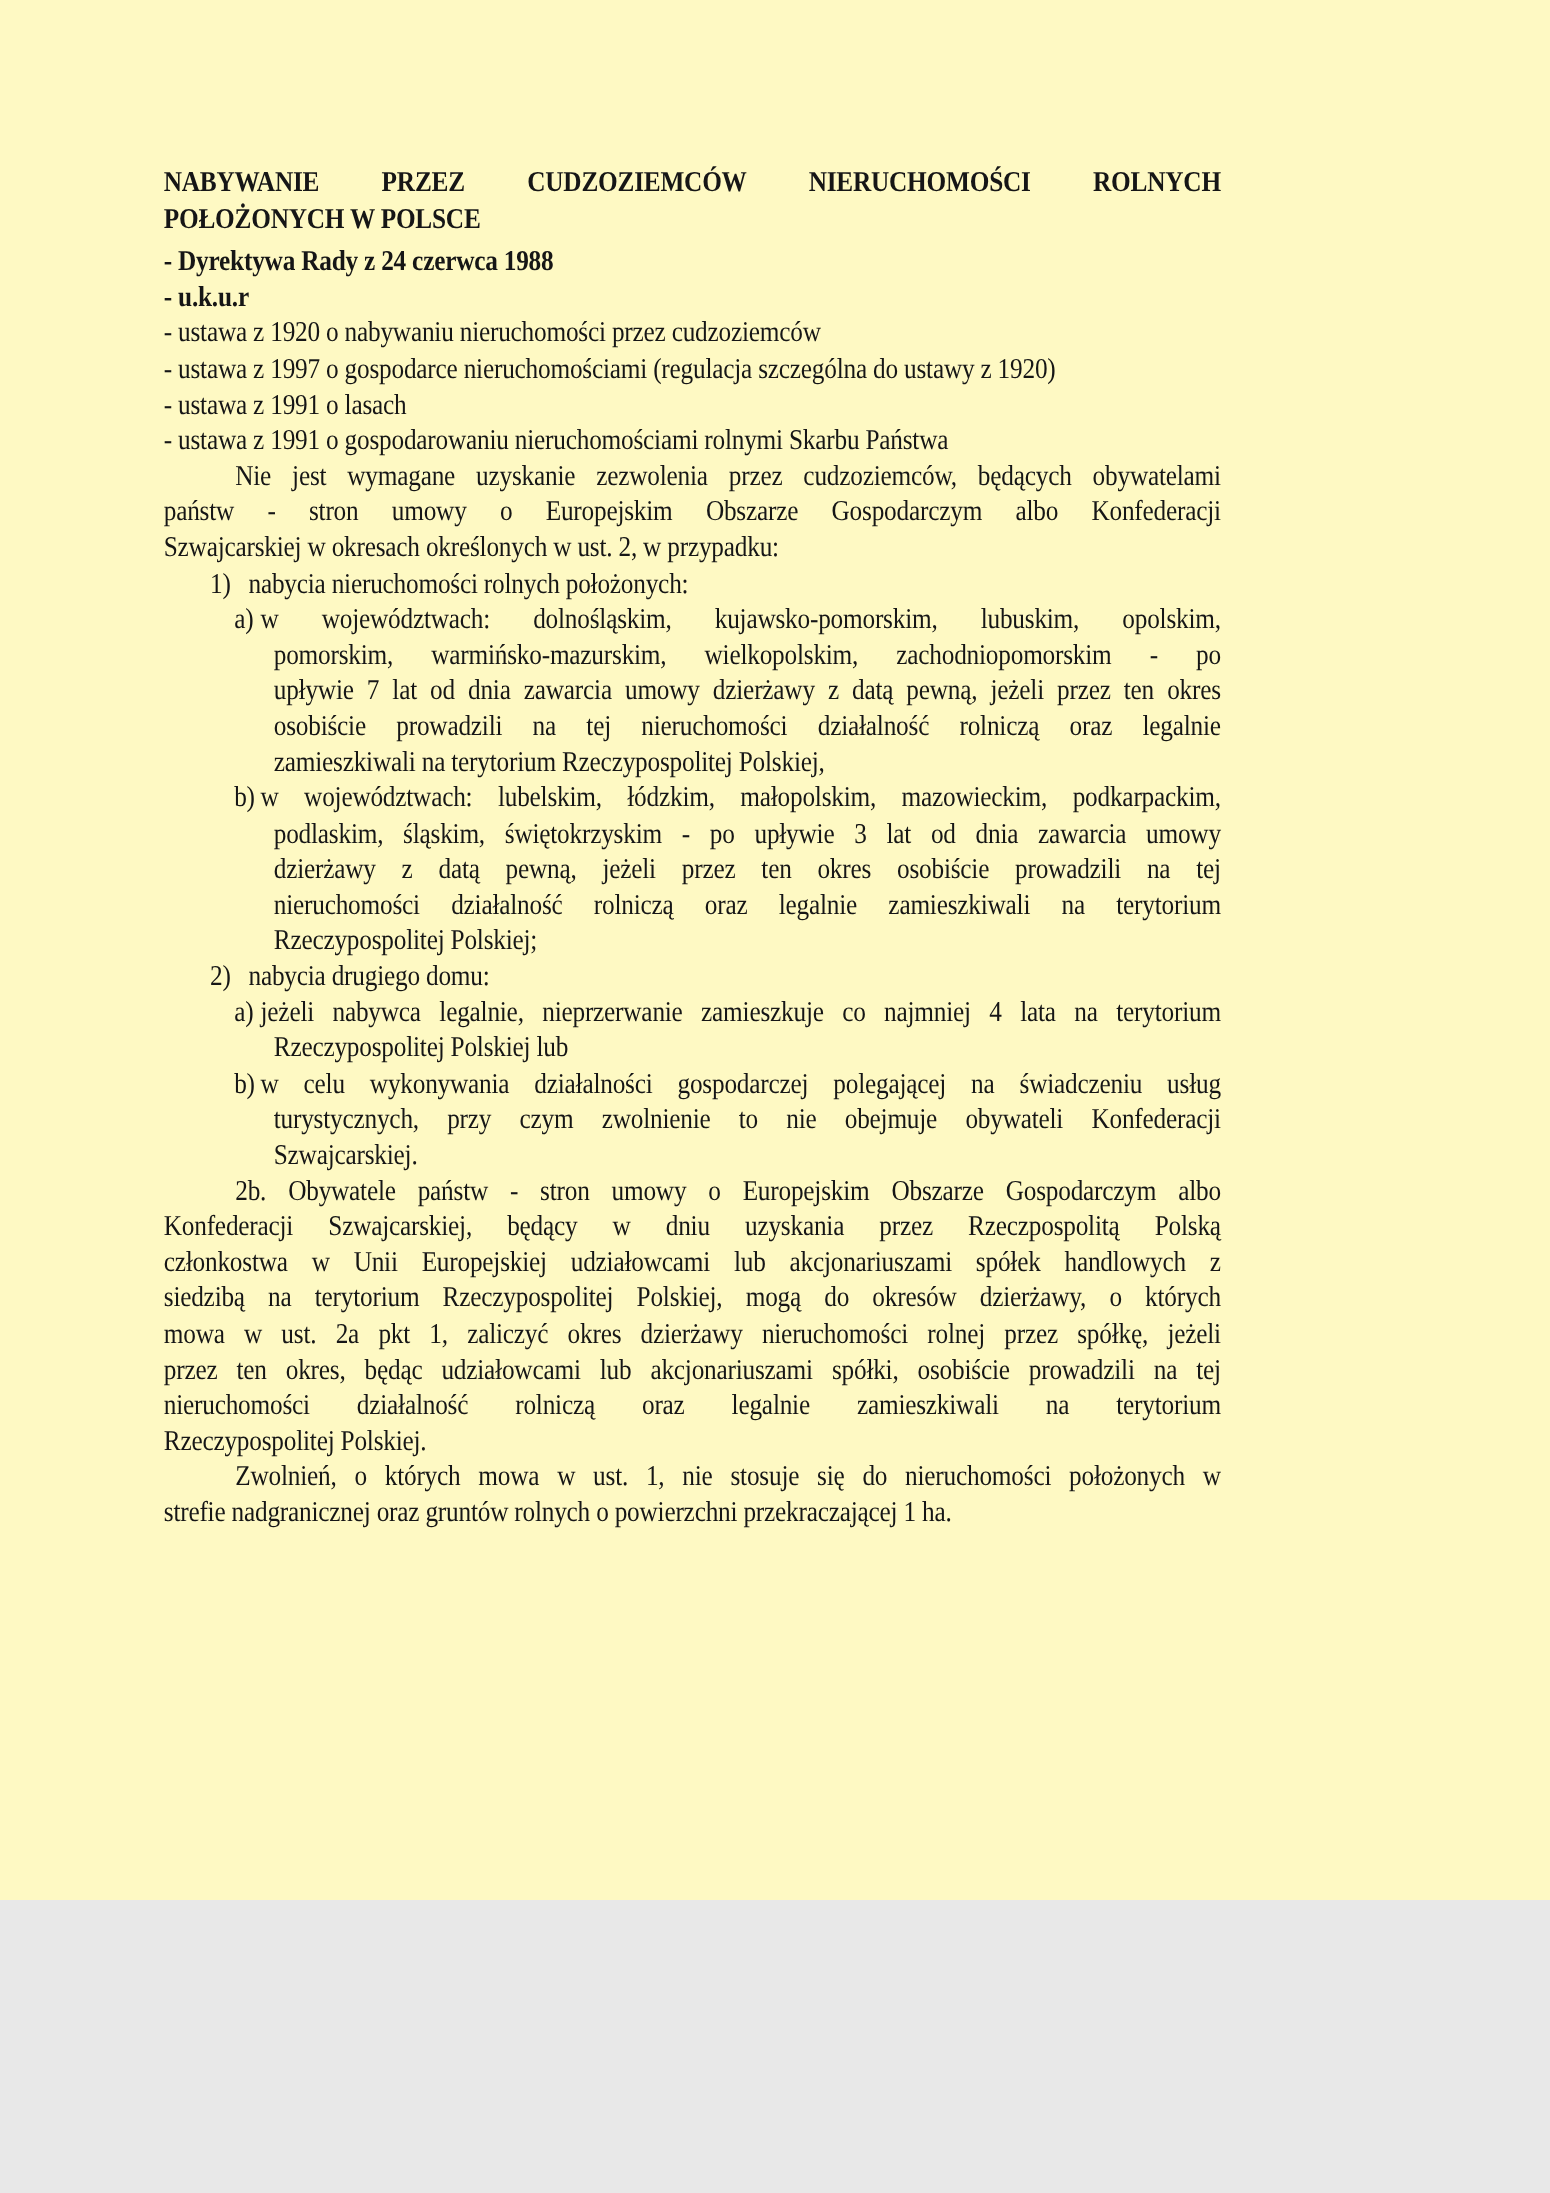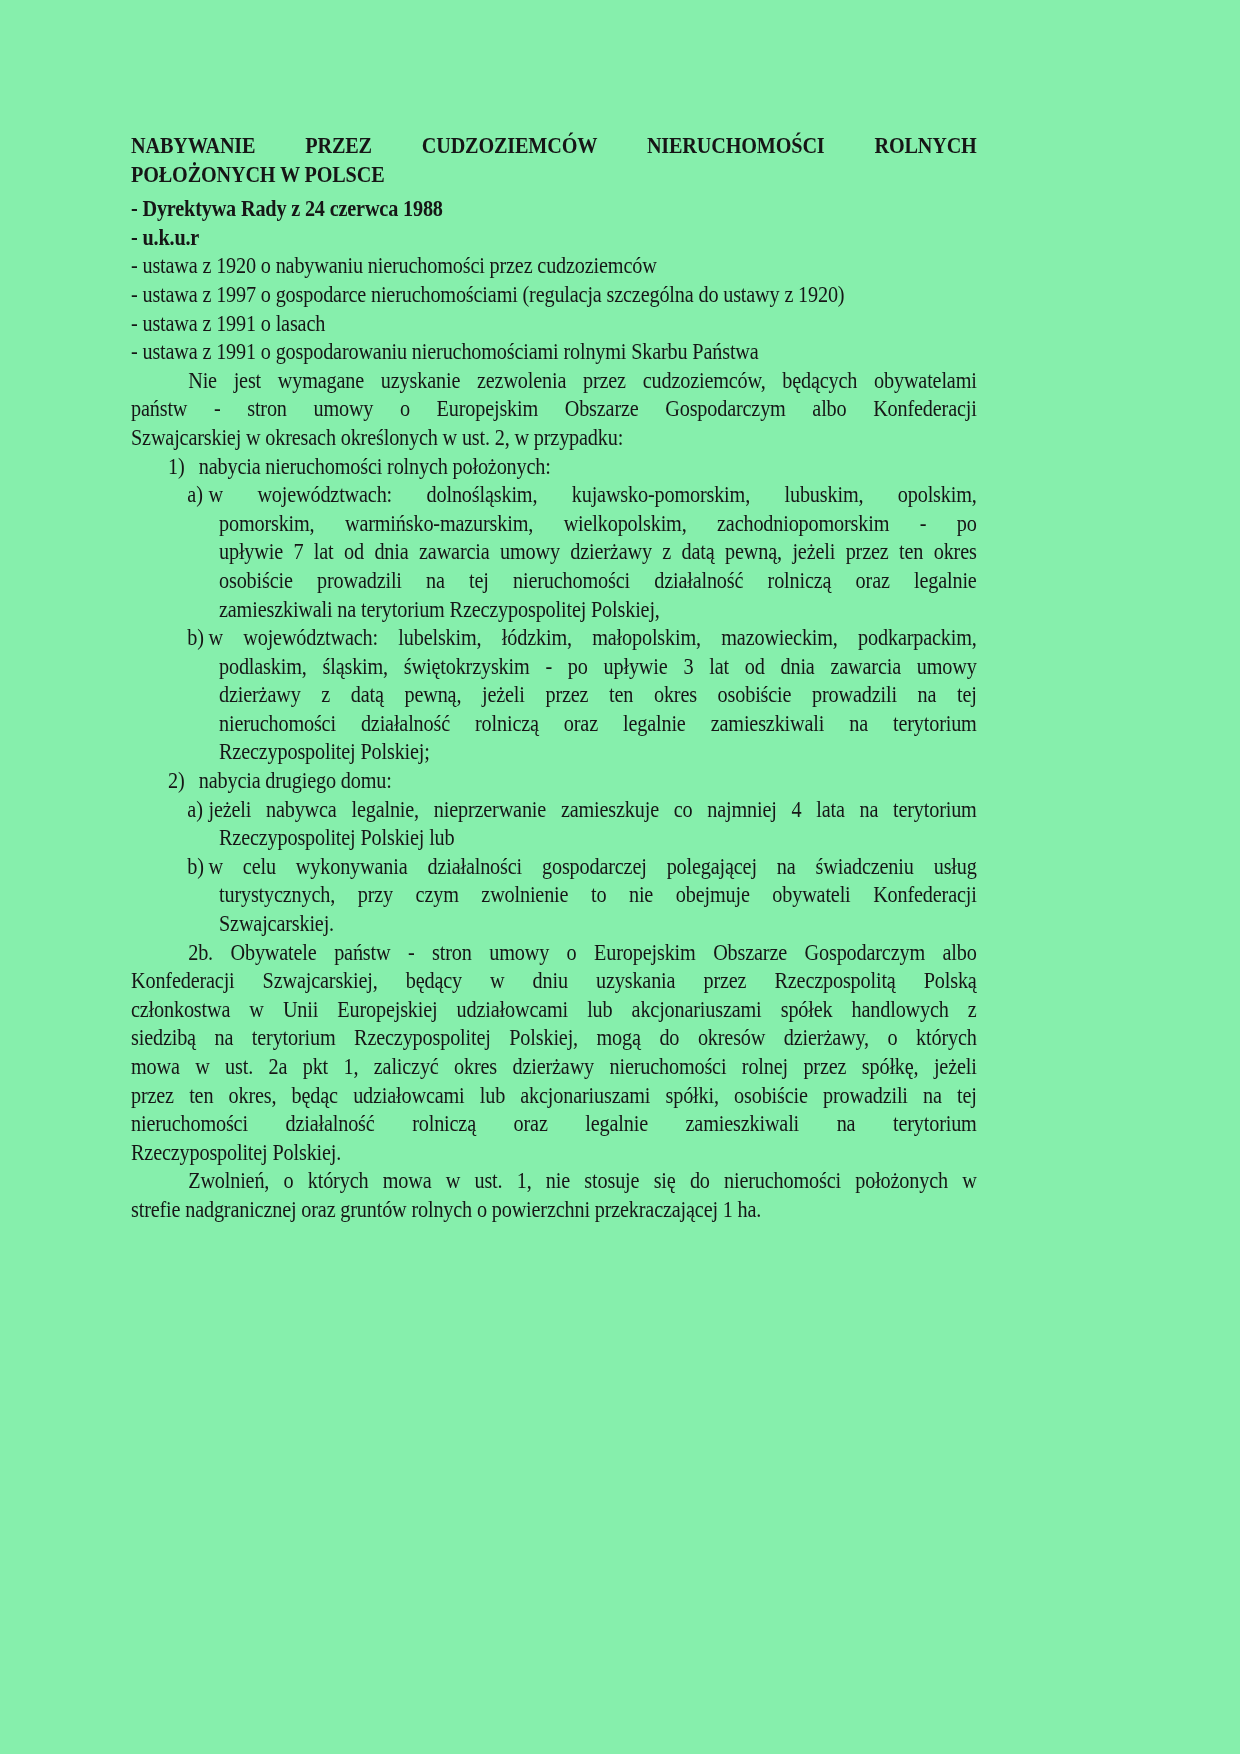--- a/index.html
+++ b/index.html
@@ -1,19 +1,19 @@
 <!DOCTYPE html>
 <html><head>
 <meta charset="utf-8">
 <style>
   html,body{margin:0;padding:0;background:#e8e8e8;}
   .page{
     position:relative;
-    width:1240px;height:1754px;
-    background:#86efac;
+    width:1240px;height:1520px;
+    background:#fef9c3;
     overflow:hidden;
     font-family:"Liberation Serif","DejaVu Serif",serif;
     color:#161616;
   }
   
   .content{
     position:absolute;left:131px;top:132px;
     width:961px;
     transform:scaleX(0.88);
     transform-origin:0 0;

